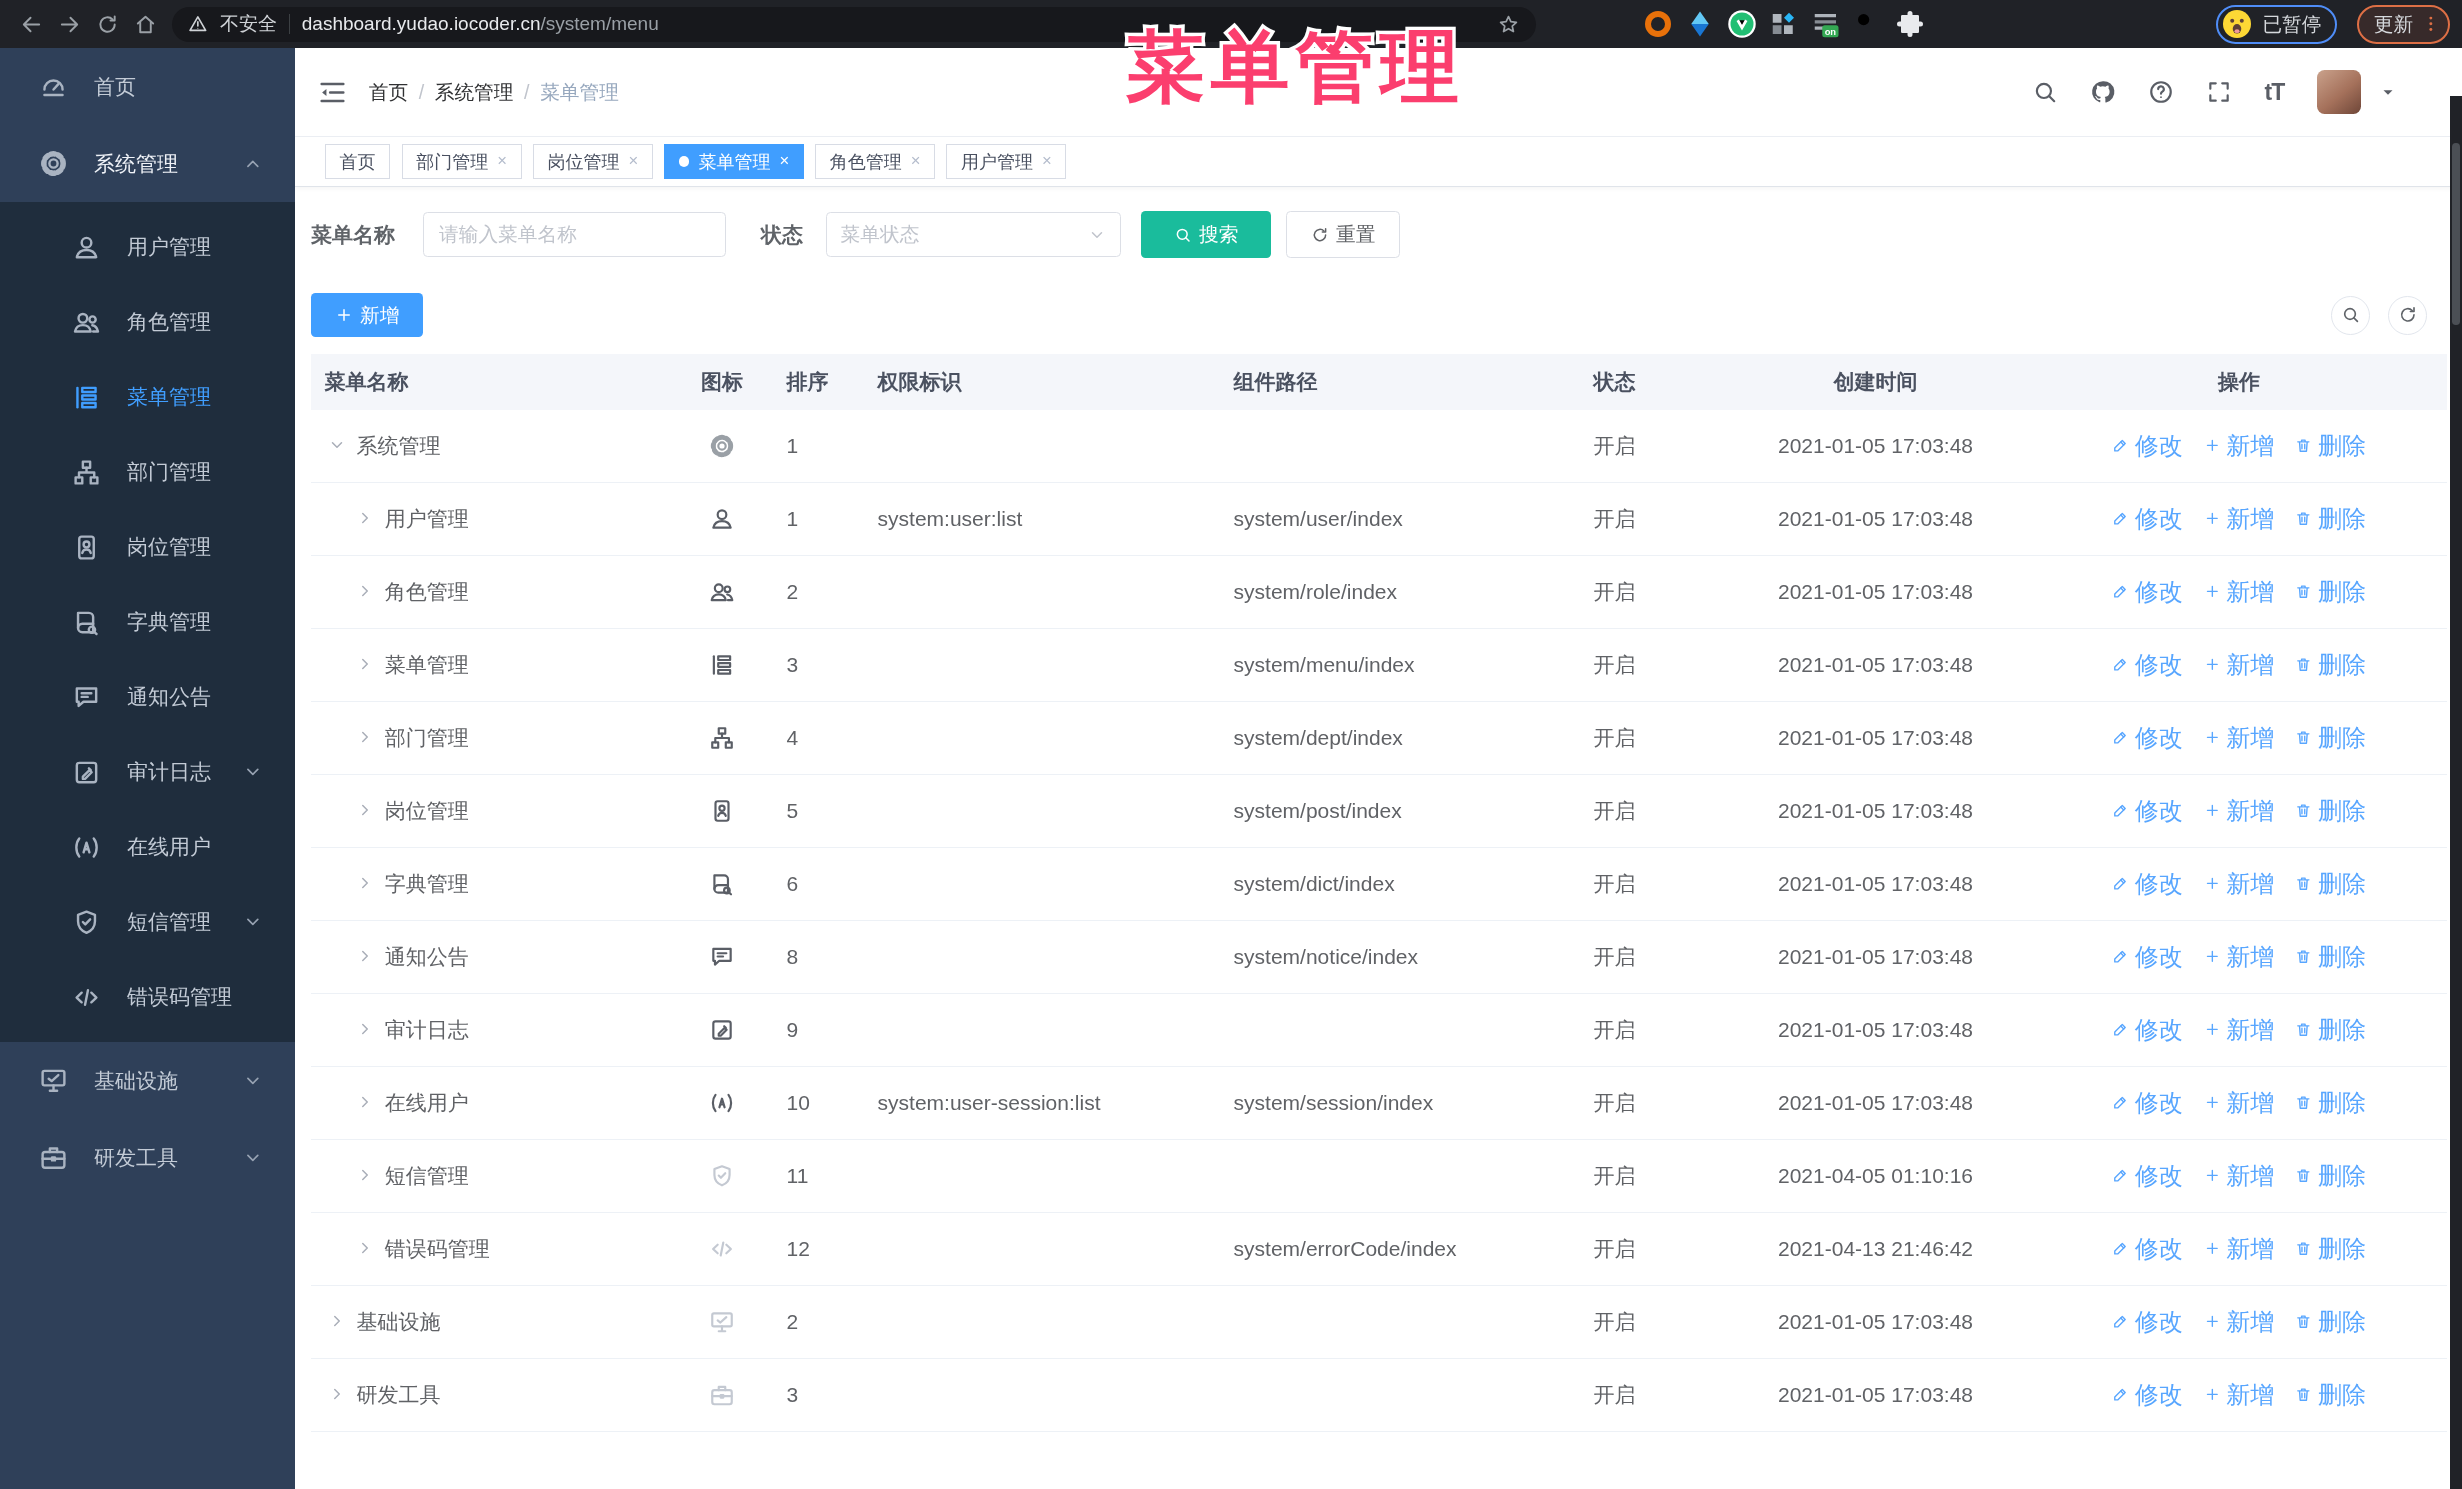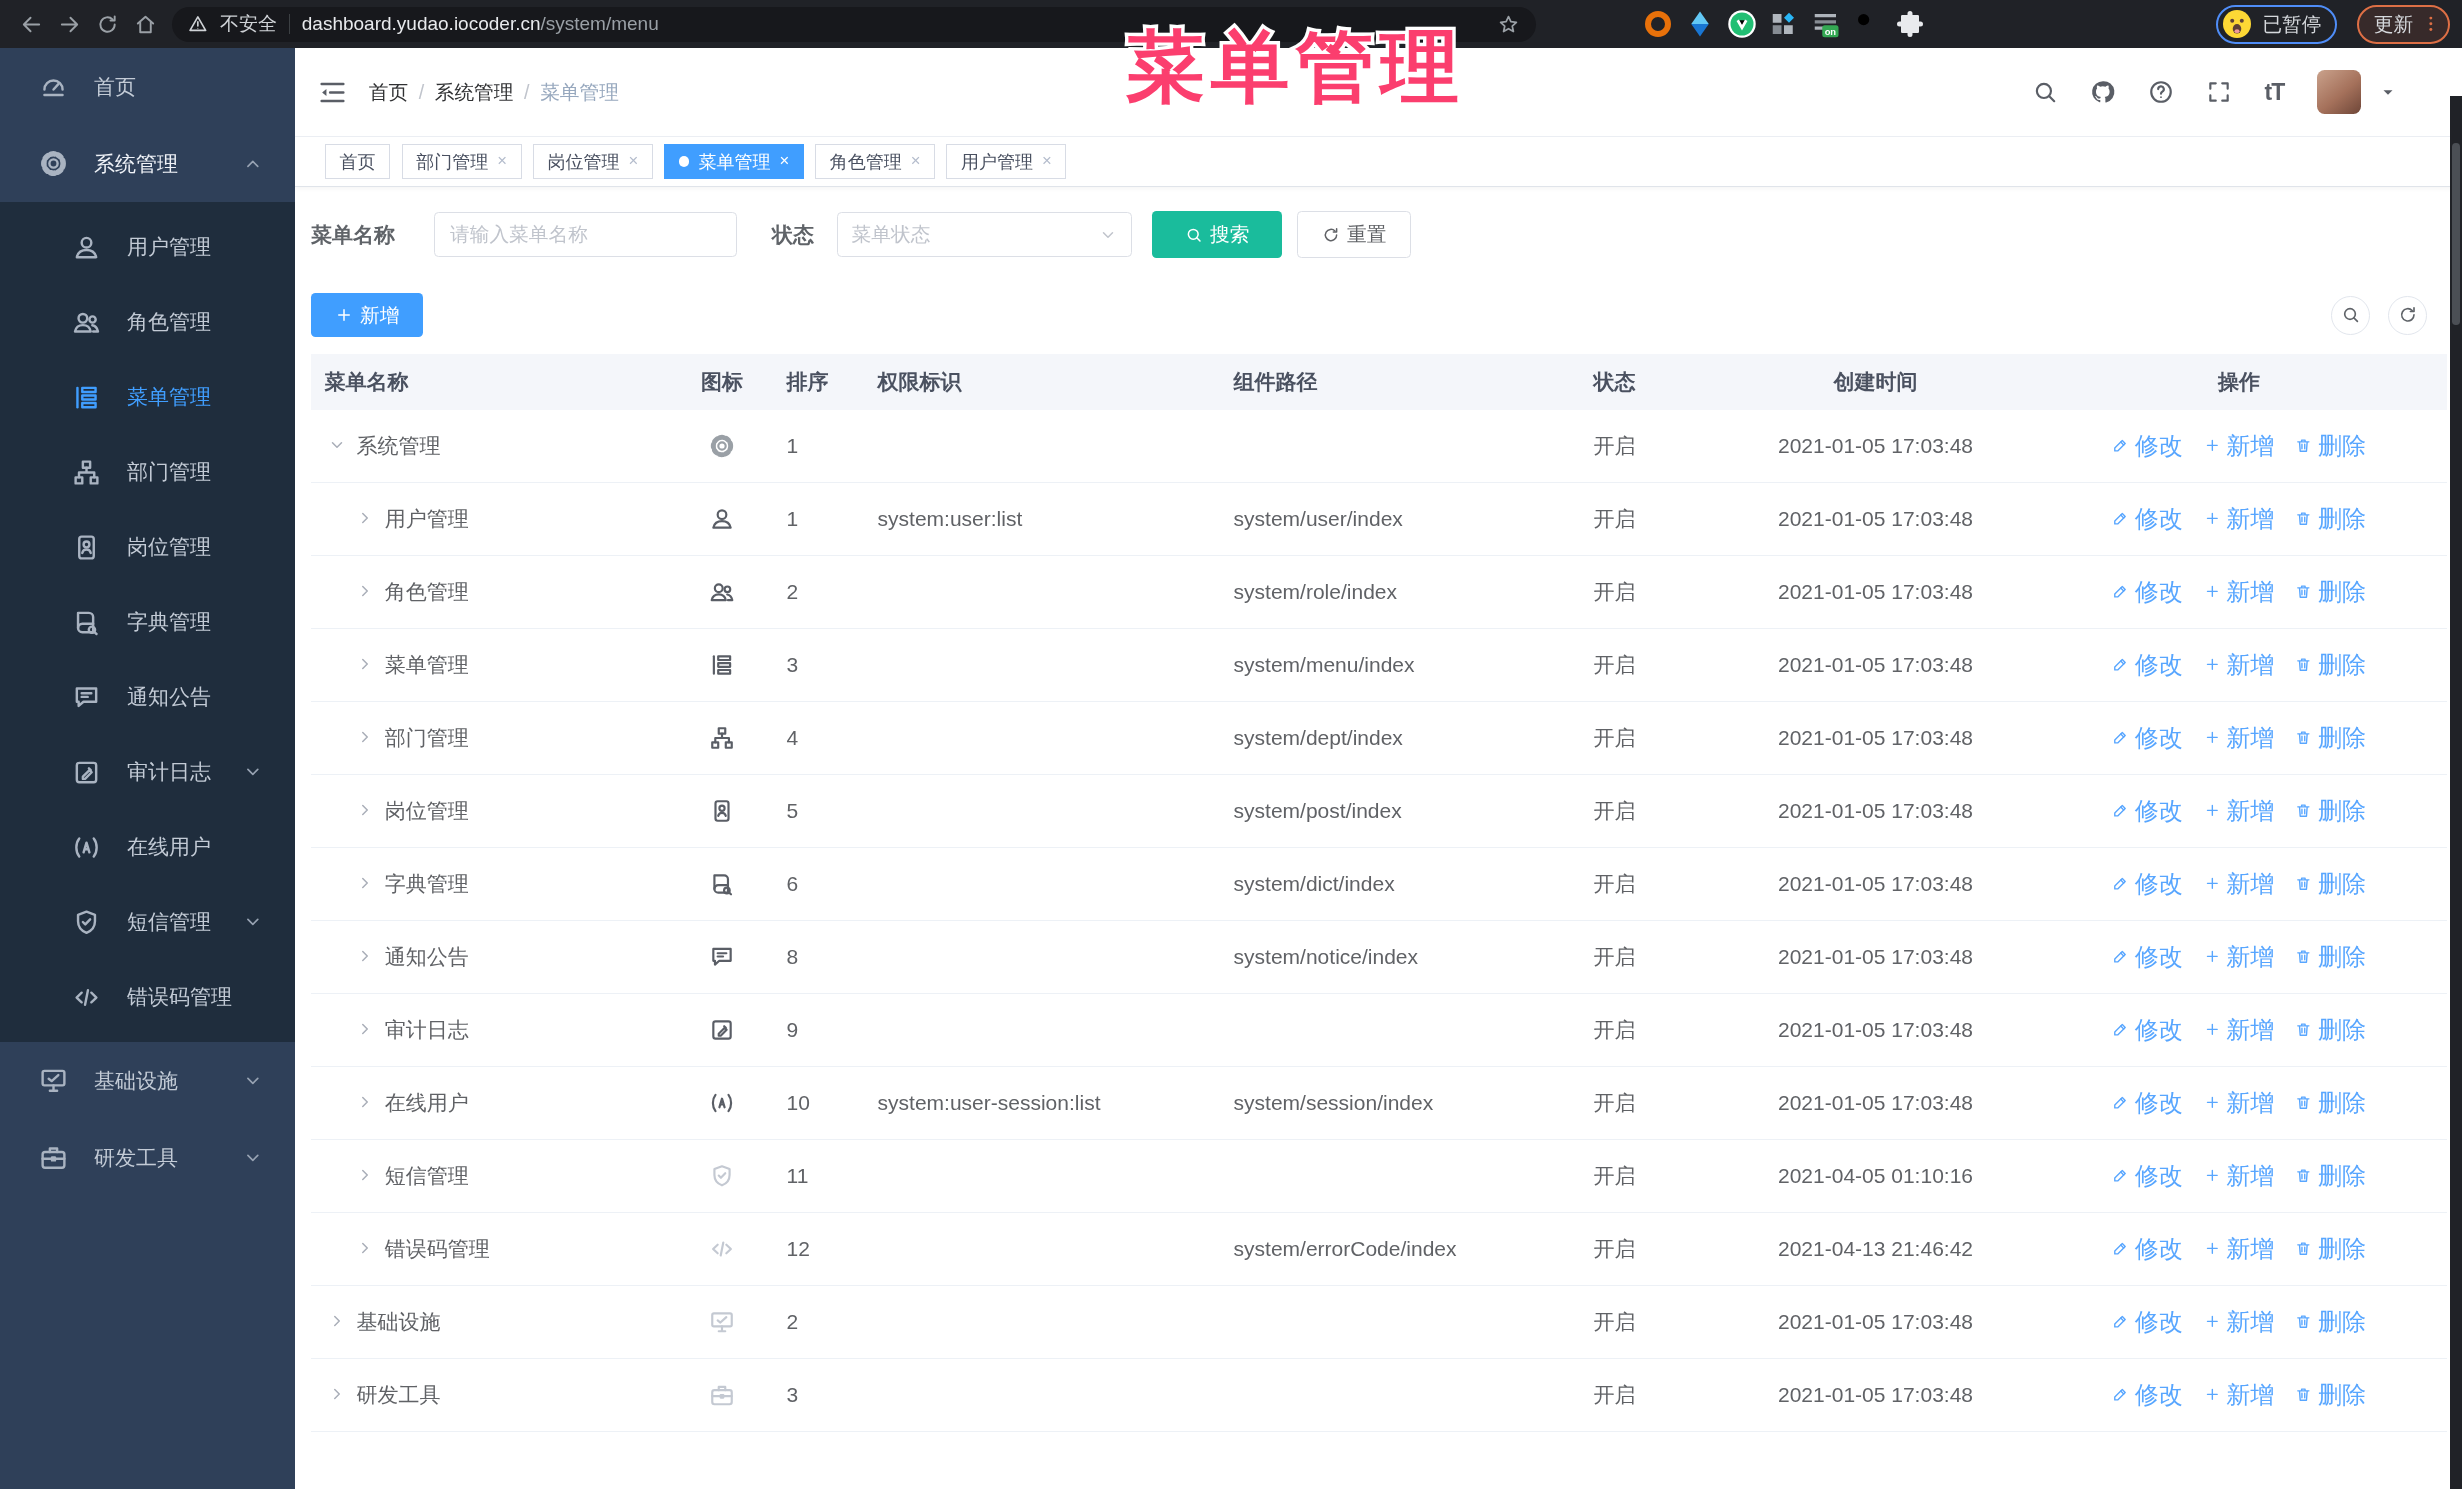--- a/index.html
+++ b/index.html
@@ -68,21 +68,21 @@
   .tab { height:35px; display:inline-flex; align-items:center; gap:9px; padding:0 13.6px; border:0.8px solid #d8dce5; background:#fff; font-size:18px; color:#495060; cursor:pointer; }
   .tab .dot { display:none; }
   .tab.active { background:#409eff; border-color:#409eff; color:#fff; }
   .tab.active .dot { display:inline-block; width:10.6px; height:10.6px; border-radius:50%; background:#fff; }
   .tab .x { font-size:16.7px; color:#b4bccc; line-height:1; }
   .tab.active .x { color:#fff; }
 
   .content { flex:1; padding:24px 15px 0 16px; }
   .filter-row { display:flex; align-items:center; }
   .f-label { font-size:21px; font-weight:600; color:#5f6368; }
-  .f-input { width:303px; height:45px; border:0.8px solid #dcdfe6; border-radius:4.5px; margin-left:39px; padding:0 15px; font-size:19.7px; color:#0f172a; font-family:inherit; outline:none; }
+  .f-input { width:303px; height:45px; border:0.8px solid #dcdfe6; border-radius:4.5px; margin-left:28px; padding:0 15px; font-size:19.7px; color:#0f172a; font-family:inherit; outline:none; }
   .f-input::placeholder { color:#c0c4cc; }
   .f-select { width:295px; height:45px; border:0.8px solid #dcdfe6; border-radius:4.5px; margin-left:23px; display:flex; align-items:center; padding:0 13.6px; cursor:pointer; }
   .f-select .ph { font-size:19.7px; color:#c0c4cc; }
   .f-select .icon { margin-left:auto; width:18px; height:18px; color:#c0c4cc; }
   .f-select .icon svg { width:18px; height:18px; }
   .lbl-status { margin-left:35px; }
   .btn { display:inline-flex; align-items:center; justify-content:center; gap:7.6px; border-radius:4.5px; font-size:19.7px; cursor:pointer; border:none; font-family:inherit; }
   .btn .icon { width:18px; height:18px; } .btn .icon svg { width:18px; height:18px; }
   .btn-search { margin-left:20px; width:130px; height:47px; background:#1abc9c; color:#fff; }
   .btn-reset { margin-left:15px; width:114px; height:47px; background:#fff; color:#606266; border:0.8px solid #dcdfe6; }

